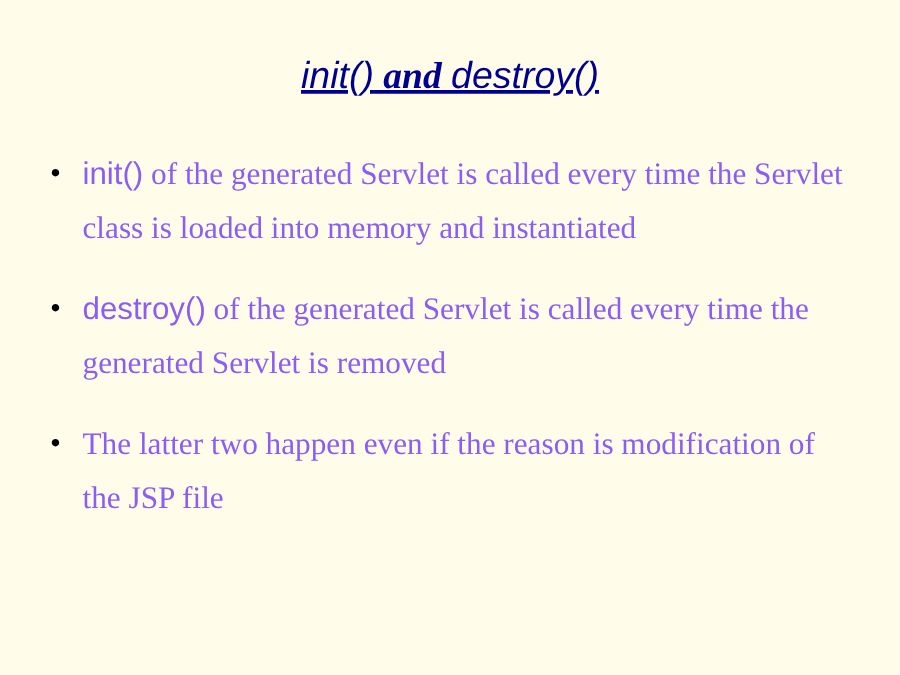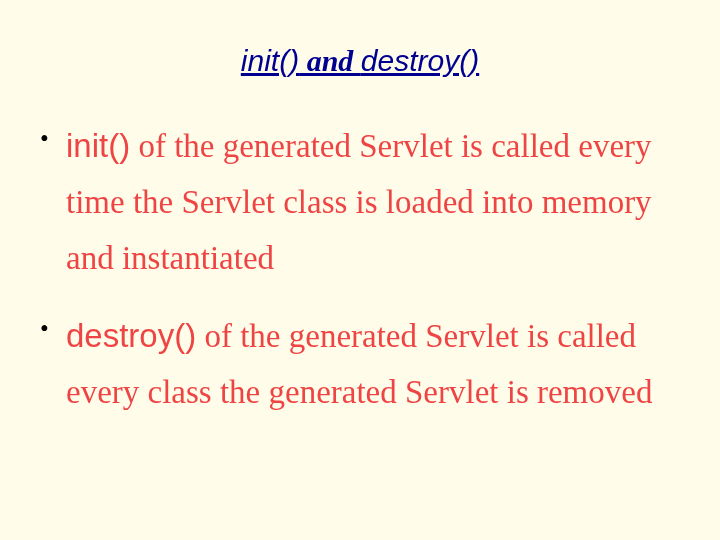--- a/index.html
+++ b/index.html
@@ -29,24 +29,24 @@
       font-family: 'Times New Roman', Times, serif;
       font-weight: bold;
     }
     ul.bullets {
       list-style: none;
       padding-left: 0;
     }
     ul.bullets > li {
       position: relative;
       padding-left: 30px;
-      font-size: 33px;
+      font-size: 25px;
       line-height: 1.7;
       margin-bottom: 22px;
-      color: #ef4444;
+      color: #8b5cf6;
     }
     ul.bullets > li::before {
       content: '•';
       position: absolute;
       left: 4px;
       top: 0;
       color: #000;
       font-size: 25px;
     }
     .mono2 {
@@ -58,15 +58,18 @@
 
 <h1 class="title">
   <span class="mono">init()</span><span class="serif"> and </span><span class="mono">destroy()</span>
 </h1>
 
 <ul class="bullets">
   <li>
     <span class="mono2">init()</span><span> of the generated Servlet is called every time the Servlet class is loaded into memory and instantiated</span>
   </li>
   <li>
-    <span class="mono2">destroy()</span><span> of the generated Servlet is called every class the generated Servlet is removed</span>
+    <span class="mono2">destroy()</span><span> of the generated Servlet is called every time the generated Servlet is removed</span>
+  </li>
+  <li>
+    <span class="mono2"></span><span>The latter two happen even if the reason is modification of the JSP file</span>
   </li>
 </ul>
 
 </body></html>

